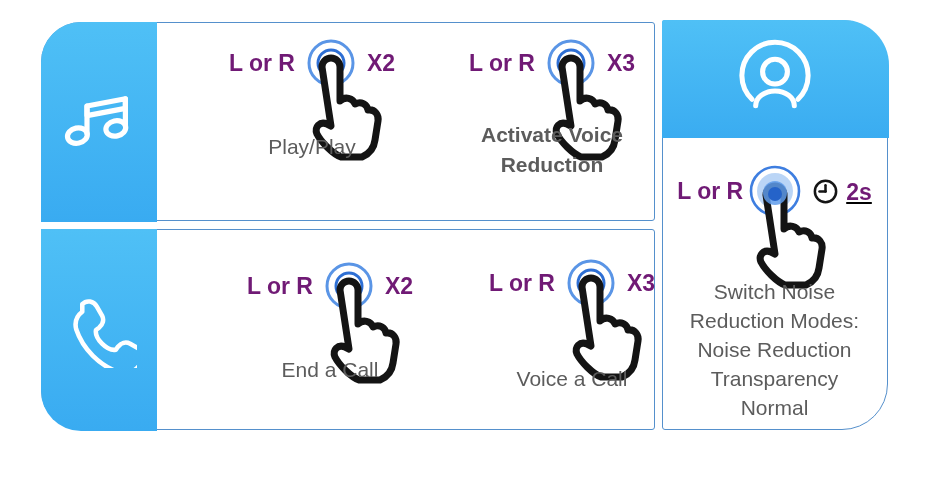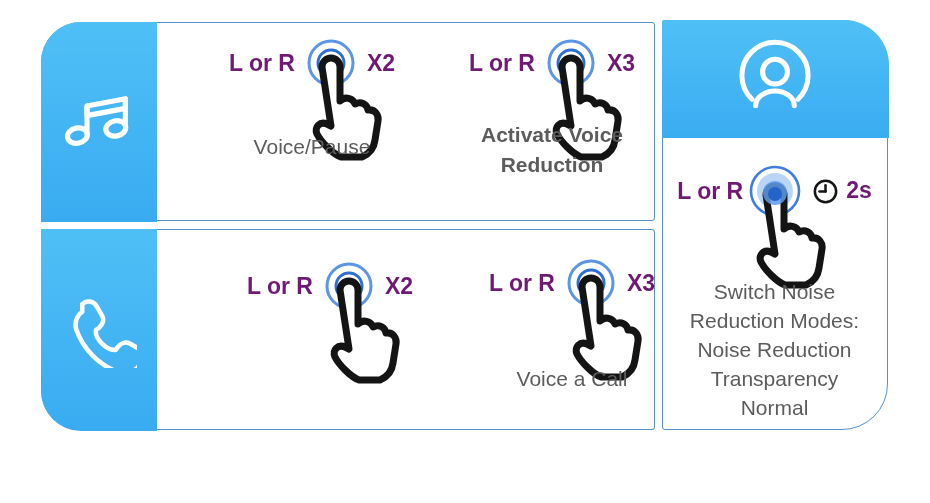--- a/index.html
+++ b/index.html
@@ -48,21 +48,21 @@
   #gA1 .gesture-label { top:92px; }
   #gA2 { left:392px; top:17px; width:236px; height:170px; }
   #gA2 .gesture-label { top:80px;font-weight:bold; }
   #gB1 { left:168px; top:33px; width:240px; height:170px; }
   #gB1 .gesture-label { top:92px; }
   #gB2 { left:412px; top:30px; width:236px; height:170px; }
   #gB2 .gesture-label { top:104px; }
   #gC  { left:0; top:147px; width:223px; height:110px; }
   #gC .gesture-row { gap:9px; }
   #gC .gesture-label { top:109px; line-height:29px; }
-  .clock-wrap { display:flex; align-items:flex-start; gap:6px; margin-left:4px; }
+  .clock-wrap { display:flex; align-items:flex-end; gap:6px; margin-left:4px;text-decoration:underline; }
 </style>
 </head>
 <body>
 
 <div class="panel" id="panel-music">
   <div class="side-blue">
     <svg width="80" height="92" viewBox="0 0 100 100">
       <g stroke="#ffffff" stroke-width="6.5" fill="none" stroke-linejoin="round" stroke-linecap="round">
         <ellipse cx="23" cy="67" rx="12.5" ry="9.5" transform="rotate(-12 23 67)"></ellipse>
         <ellipse cx="71" cy="58" rx="12.5" ry="9.5" transform="rotate(-12 71 58)"></ellipse>
@@ -81,21 +81,21 @@
           <circle cx="34" cy="30" r="22" fill="none" stroke="#5a95e6" stroke-width="3"></circle>
           <circle cx="34" cy="30" r="13" fill="none" stroke="#2e6fd4" stroke-width="3"></circle>
           <g transform="translate(-8,14)">
             <path d="M33 20 a9 9 0 0 1 18 0 l0 34 c5 -5 13 -3 15 3 c6 -3 12 0 13 6 c7 -1 11 5 10 11 l-3 19 c-1 8 -6 14 -13 17 l-21 0 c-8 -3 -20 -15 -24 -23 c-3 -7 3 -13 10 -10 l4 2 z" fill="#ffffff" stroke="#141414" stroke-width="7" stroke-linejoin="round"></path>
           </g>
         </svg>
       </span>
       <span class="count-text">X2</span>
     </div>
     <div class="gesture-label">
-      <div>Voice/Pause</div>
+      <div>Play/Play</div>
     </div>
   </div>
 
   <div class="gesture" id="gA2">
     <div class="gesture-row">
       <span class="side-text">L or R</span>
       <span class="tap-slot">
         <svg width="110" height="122" viewBox="0 0 110 122">
           <circle cx="34" cy="30" r="22" fill="none" stroke="#5a95e6" stroke-width="3"></circle>
           <circle cx="34" cy="30" r="13" fill="none" stroke="#2e6fd4" stroke-width="3"></circle>
@@ -128,20 +128,21 @@
           <circle cx="34" cy="30" r="22" fill="none" stroke="#5a95e6" stroke-width="3"></circle>
           <circle cx="34" cy="30" r="13" fill="none" stroke="#2e6fd4" stroke-width="3"></circle>
           <g transform="translate(-8,14)">
             <path d="M33 20 a9 9 0 0 1 18 0 l0 34 c5 -5 13 -3 15 3 c6 -3 12 0 13 6 c7 -1 11 5 10 11 l-3 19 c-1 8 -6 14 -13 17 l-21 0 c-8 -3 -20 -15 -24 -23 c-3 -7 3 -13 10 -10 l4 2 z" fill="#ffffff" stroke="#141414" stroke-width="7" stroke-linejoin="round"></path>
           </g>
         </svg>
       </span>
       <span class="count-text">X2</span>
     </div>
     <div class="gesture-label">
+      <div>End a Call</div>
     </div>
   </div>
 
   <div class="gesture" id="gB2">
     <div class="gesture-row">
       <span class="side-text">L or R</span>
       <span class="tap-slot">
         <svg width="110" height="122" viewBox="0 0 110 122">
           <circle cx="34" cy="30" r="22" fill="none" stroke="#5a95e6" stroke-width="3"></circle>
           <circle cx="34" cy="30" r="13" fill="none" stroke="#2e6fd4" stroke-width="3"></circle>

